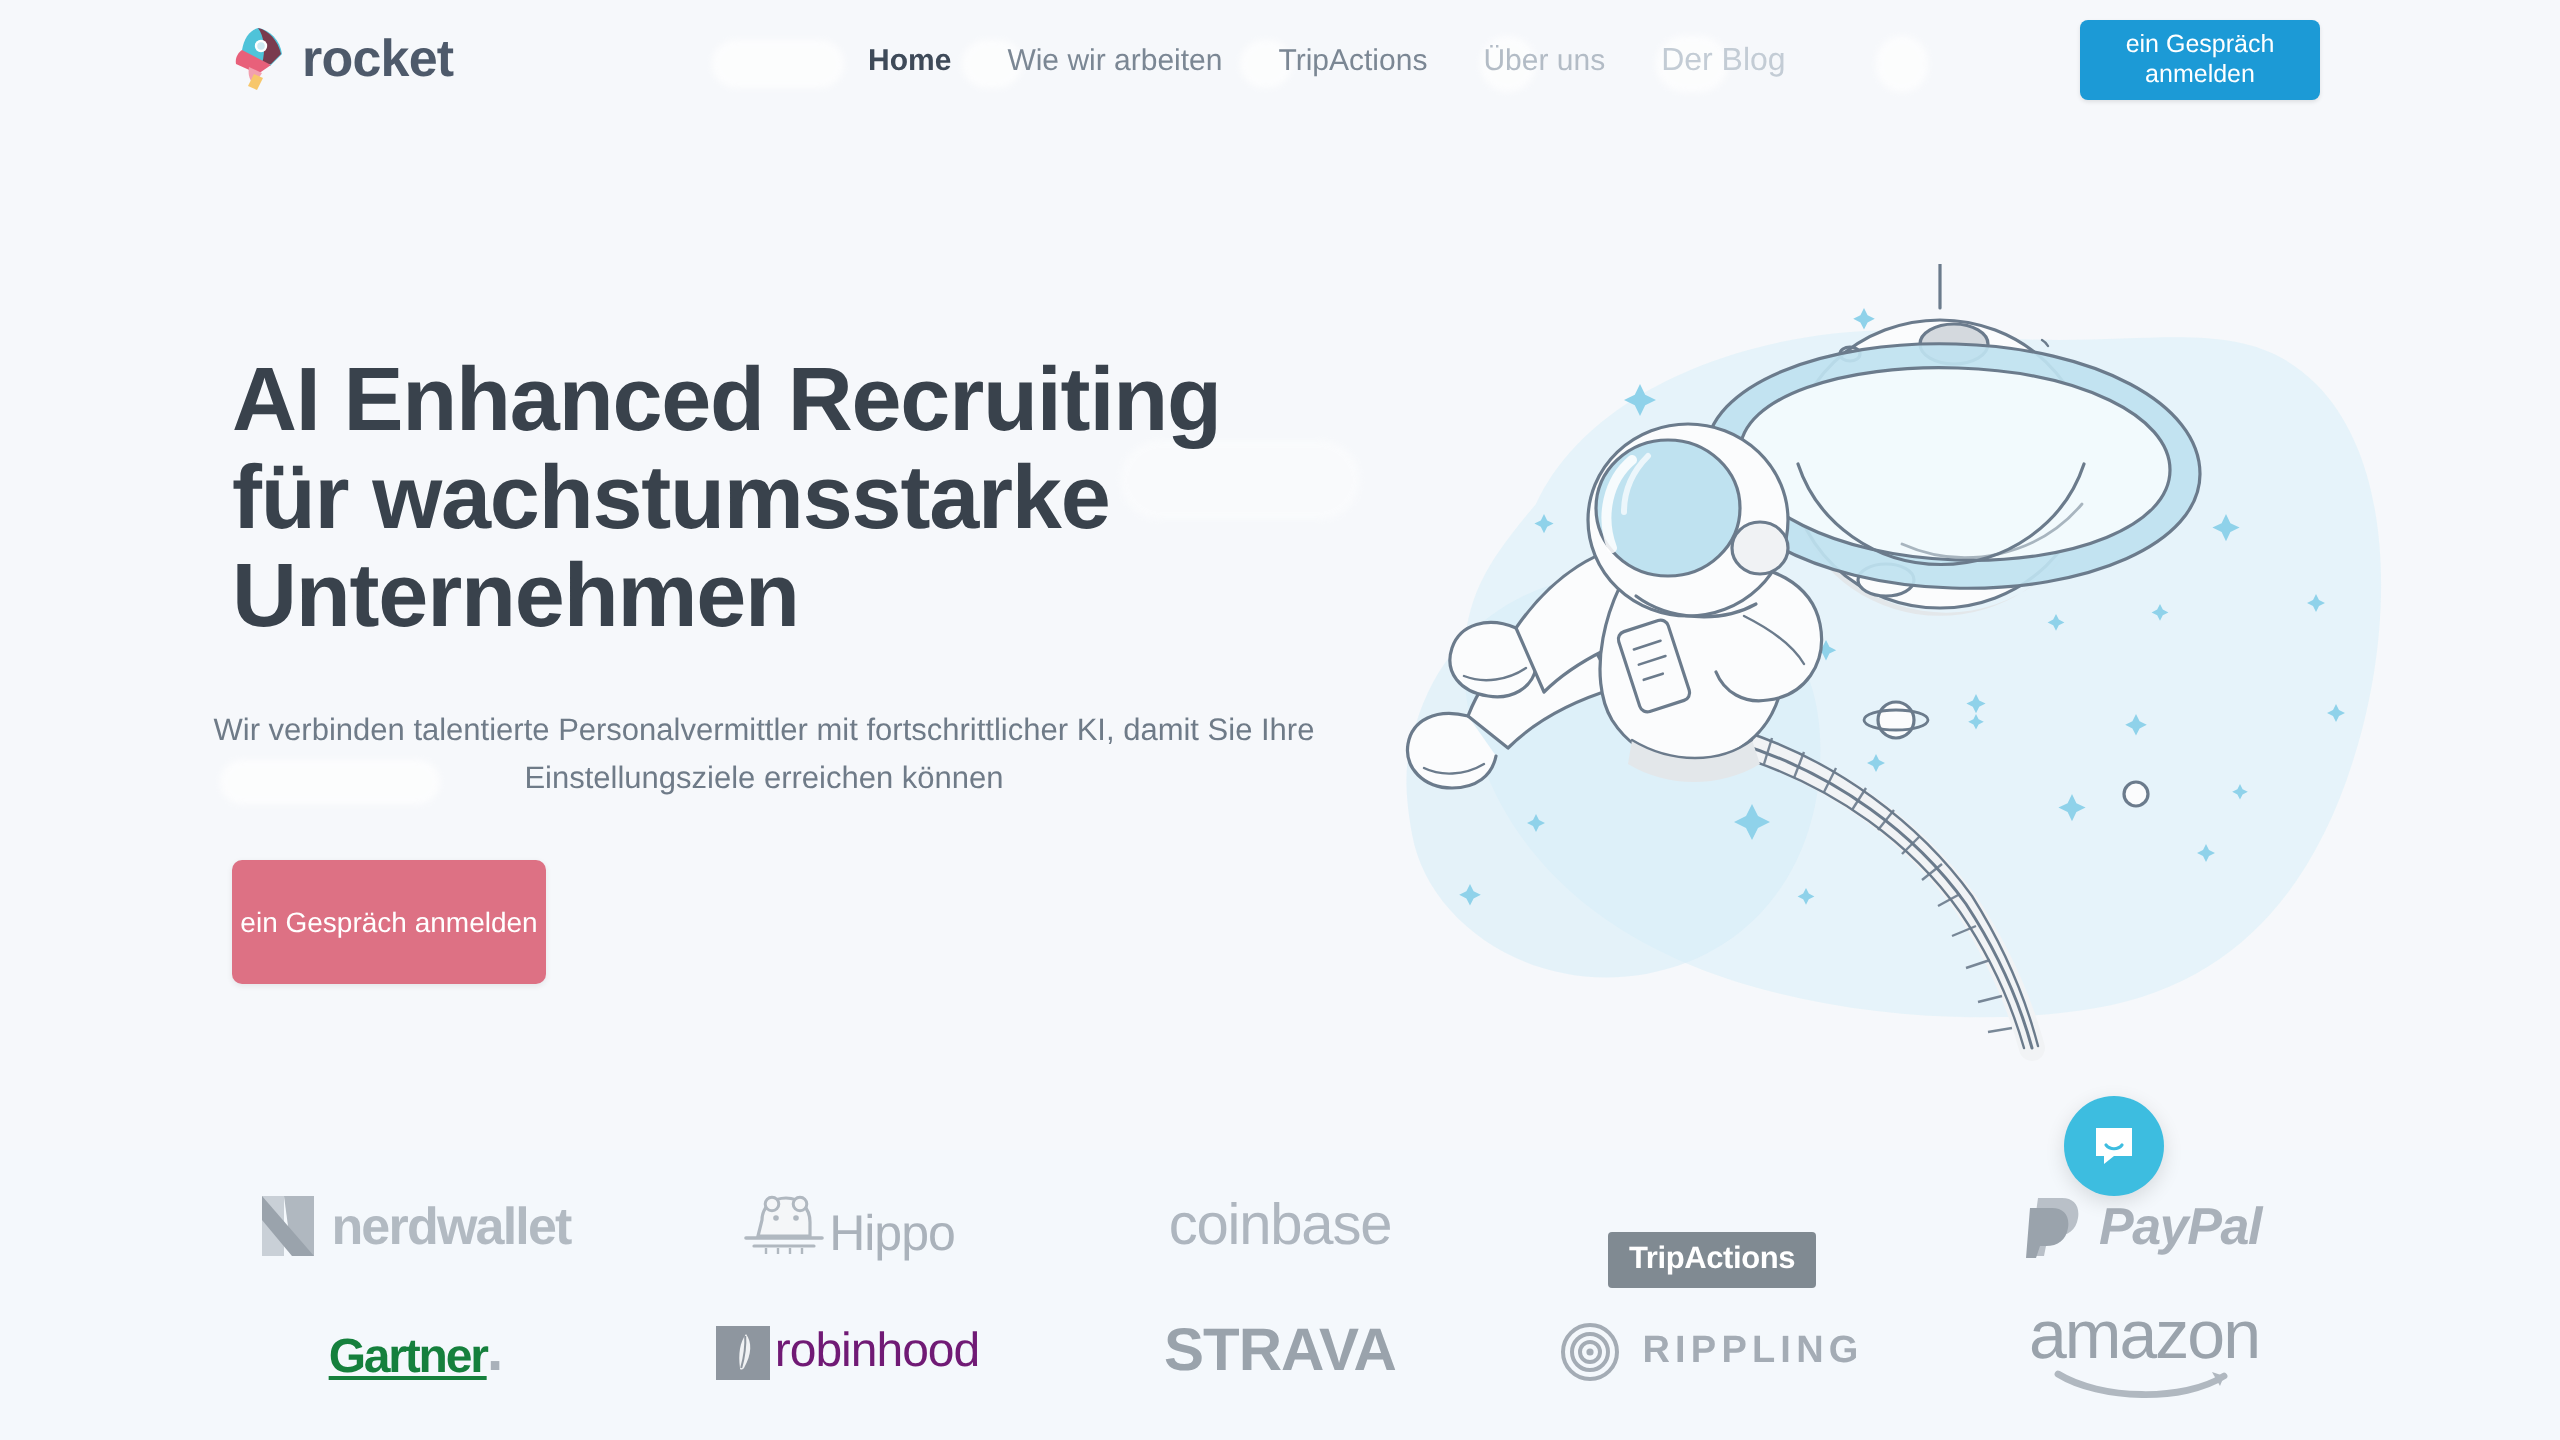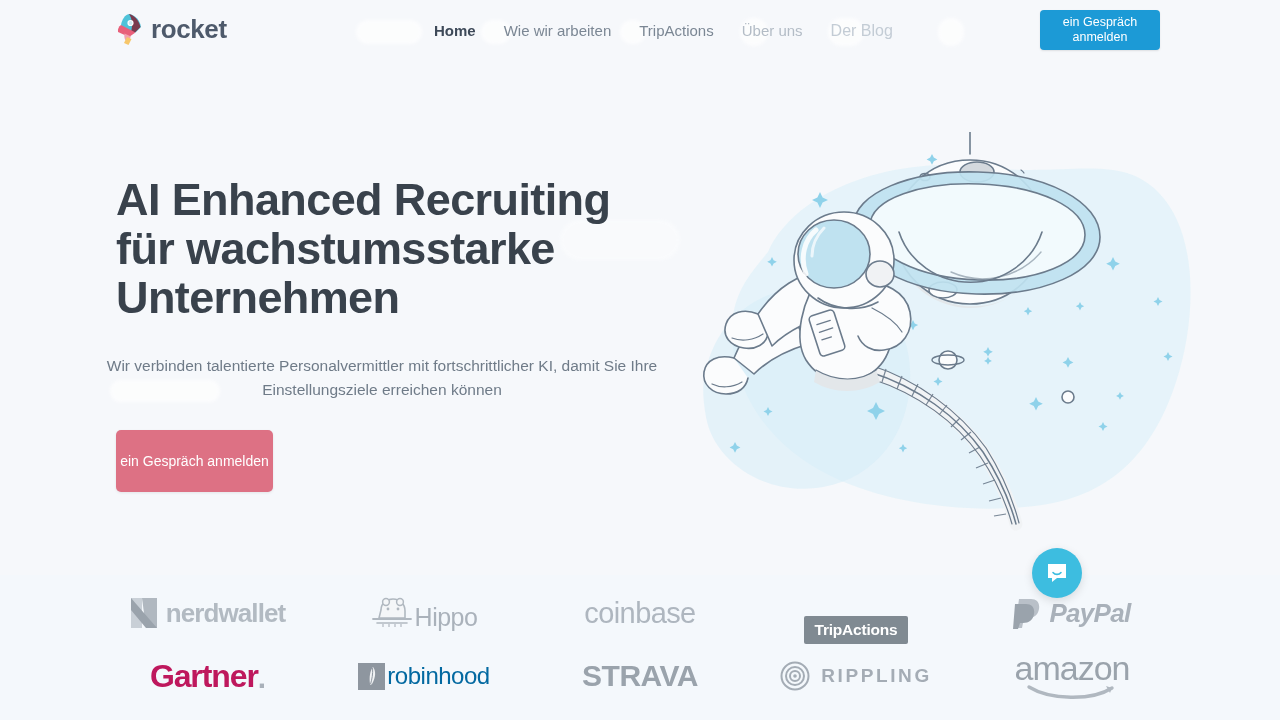--- a/index.html
+++ b/index.html
@@ -90,26 +90,26 @@
 
   .l-tripactions {
     background: #808a92; color: #fff; font-size: 15.5px; font-weight: 600;
     padding: 5px 10px; border-radius: 2px; letter-spacing: -.2px; margin-top: 33px;
   }
 
   .l-paypal { display: flex; align-items: center; gap: 8px; }
   .pp-text { font-size: 26px; font-weight: 700; font-style: italic; color: #a9b1ba; letter-spacing: -.7px; }
 
   .l-gartner { display: flex; align-items: flex-end; }
-  .gartner-text { font-size: 32px; font-weight: 700; color: #be185d; letter-spacing: -1.1px; }
+  .gartner-text { font-size: 24px; font-weight: 700; color: #15803d; letter-spacing: -1.1px; text-decoration: underline; }
   .gartner-dot { font-size: 30px; font-weight: 700; color: #a9b1ba; }
 
   .l-robinhood { display: flex; align-items: center; gap: 2px; }
   .rh-mark { width: 27px; height: 27px; background: #8e969f; display: flex; align-items: center; justify-content: center; }
-  .rh-text { font-size: 24px; color: #0369a1; letter-spacing: -.5px; }
+  .rh-text { font-size: 24px; color: #701a75; letter-spacing: -.5px; }
 
   .l-strava { font-size: 30px; font-weight: 800; color: #9aa3ac; letter-spacing: -.5px; }
 
   .l-rippling { display: flex; align-items: center; gap: 11px; }
   .rip-text { font-size: 19px; font-weight: 700; color: #a4acb5; letter-spacing: 2.6px; }
 
   .l-amazon { display: flex; flex-direction: column; align-items: center; }
   .az-text { font-size: 34px; color: #9aa3ac; letter-spacing: -1px; line-height: .95; }
 
   

